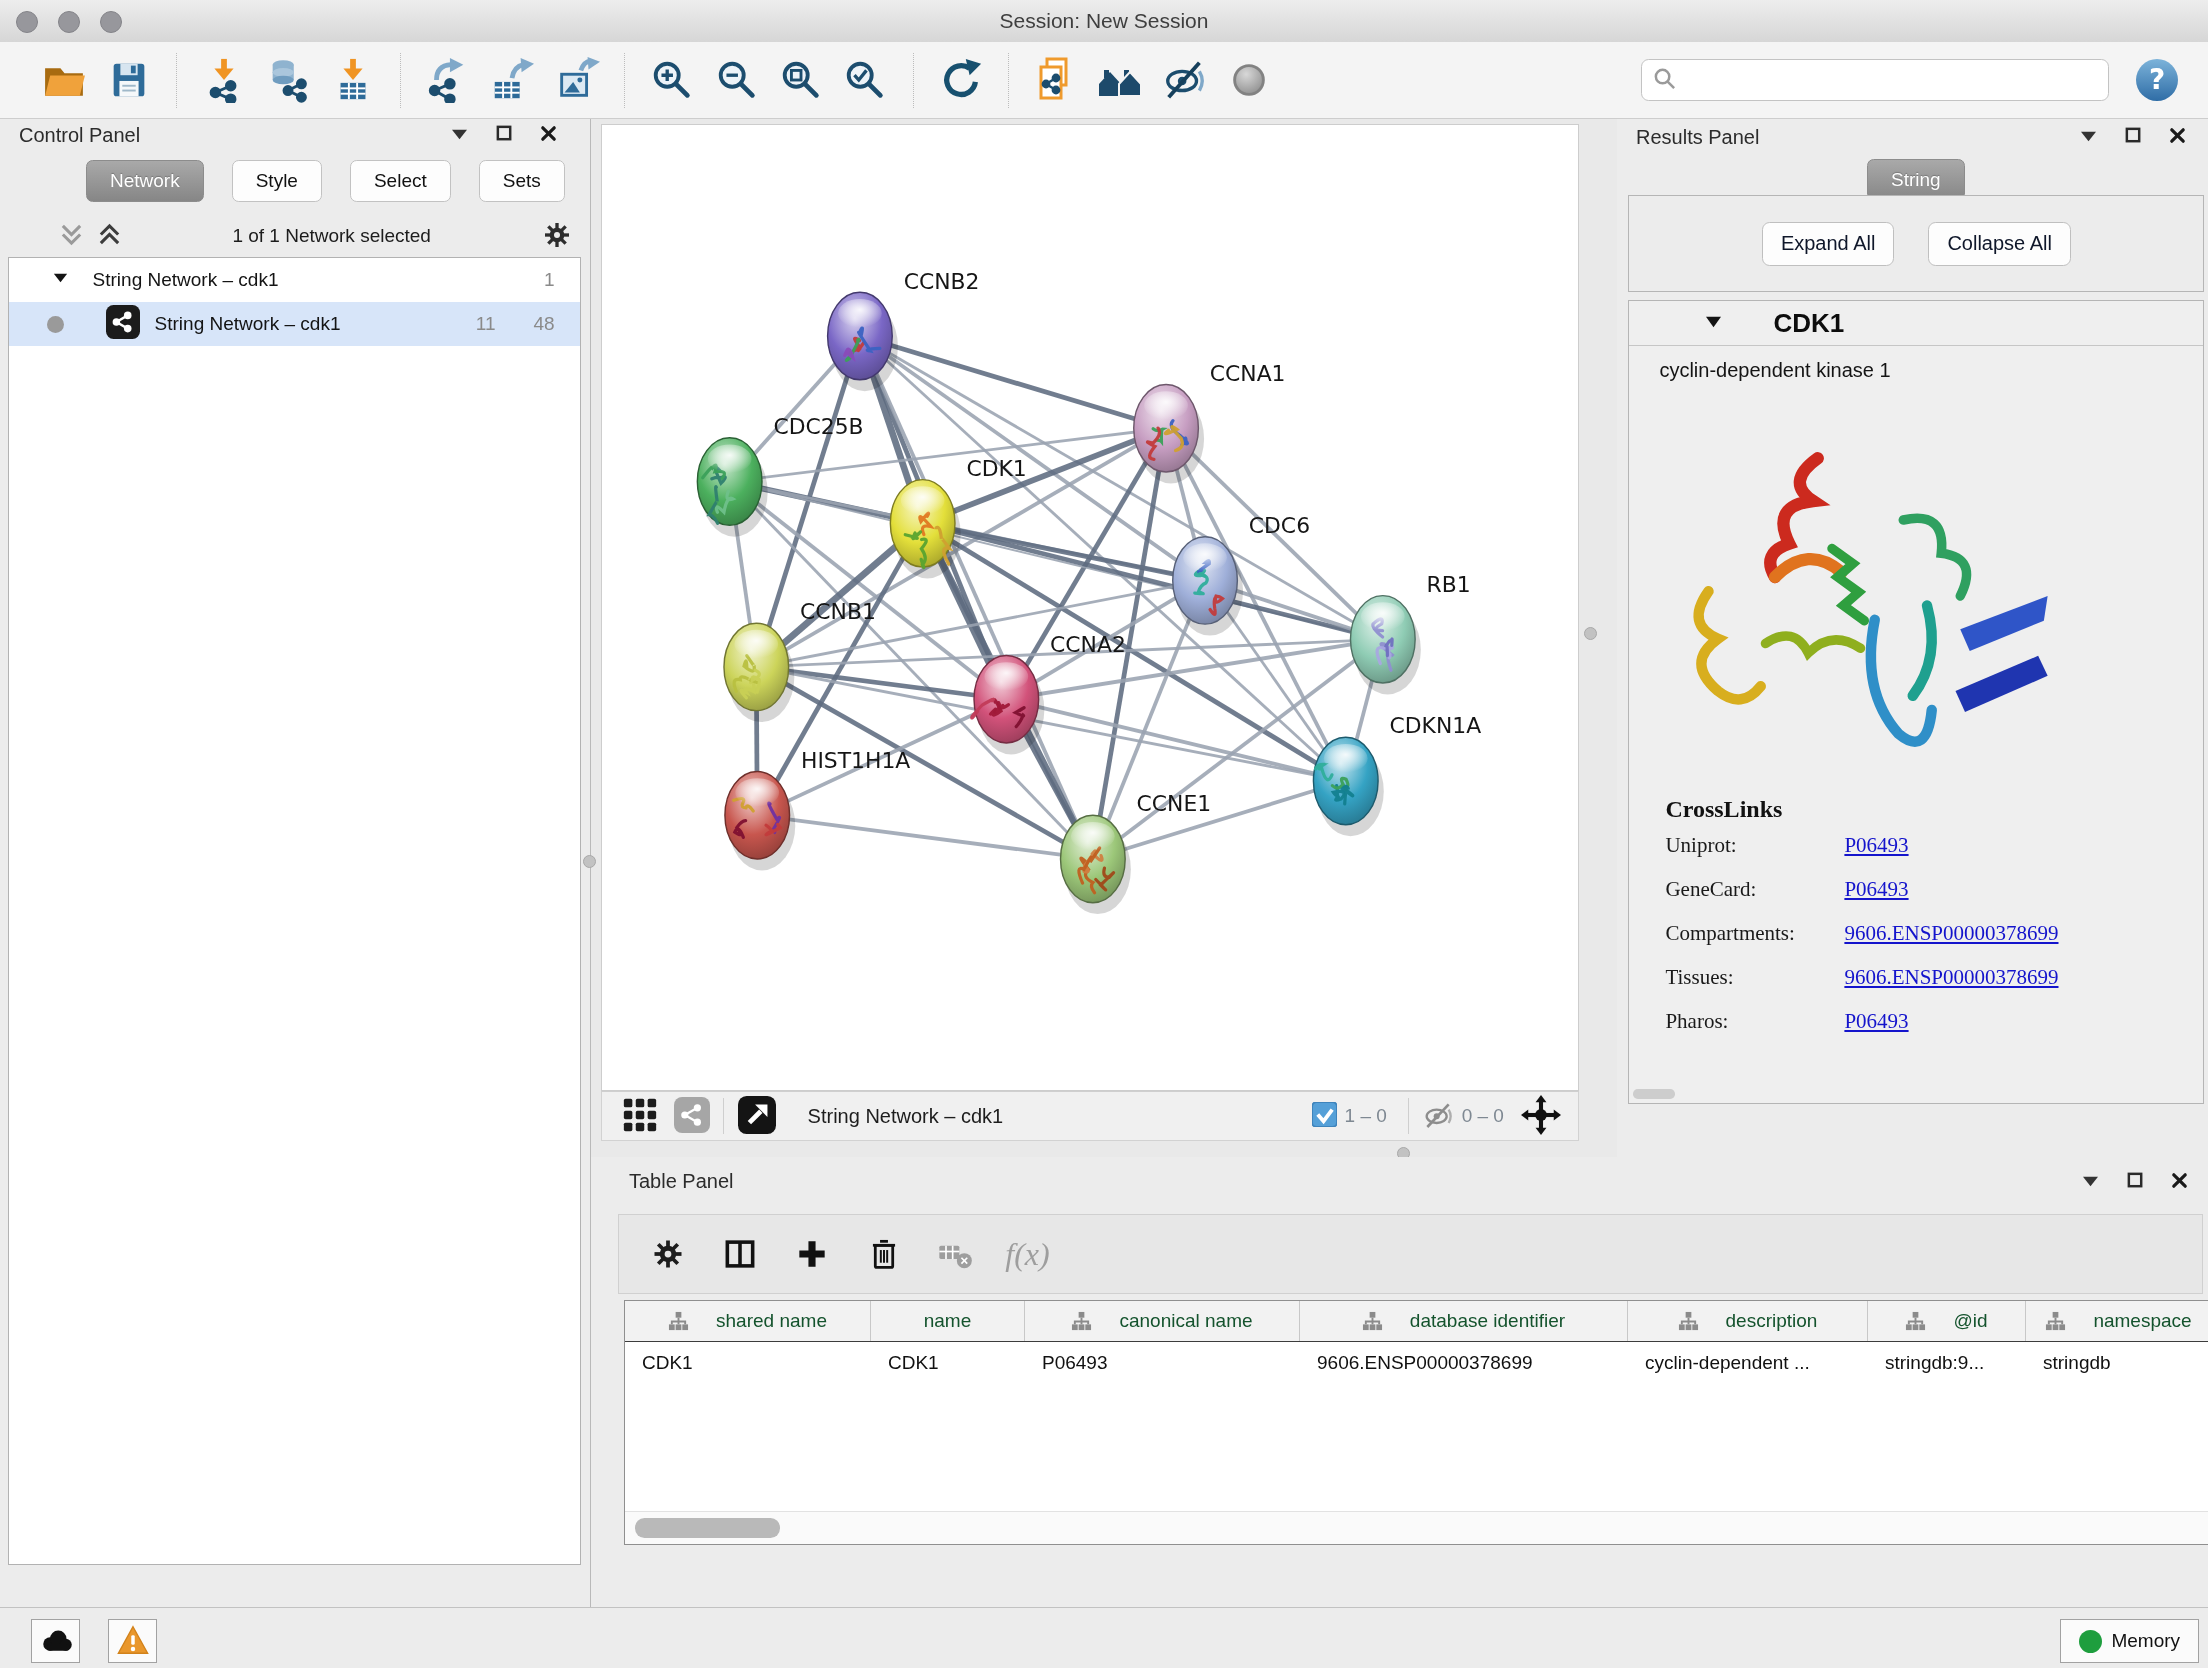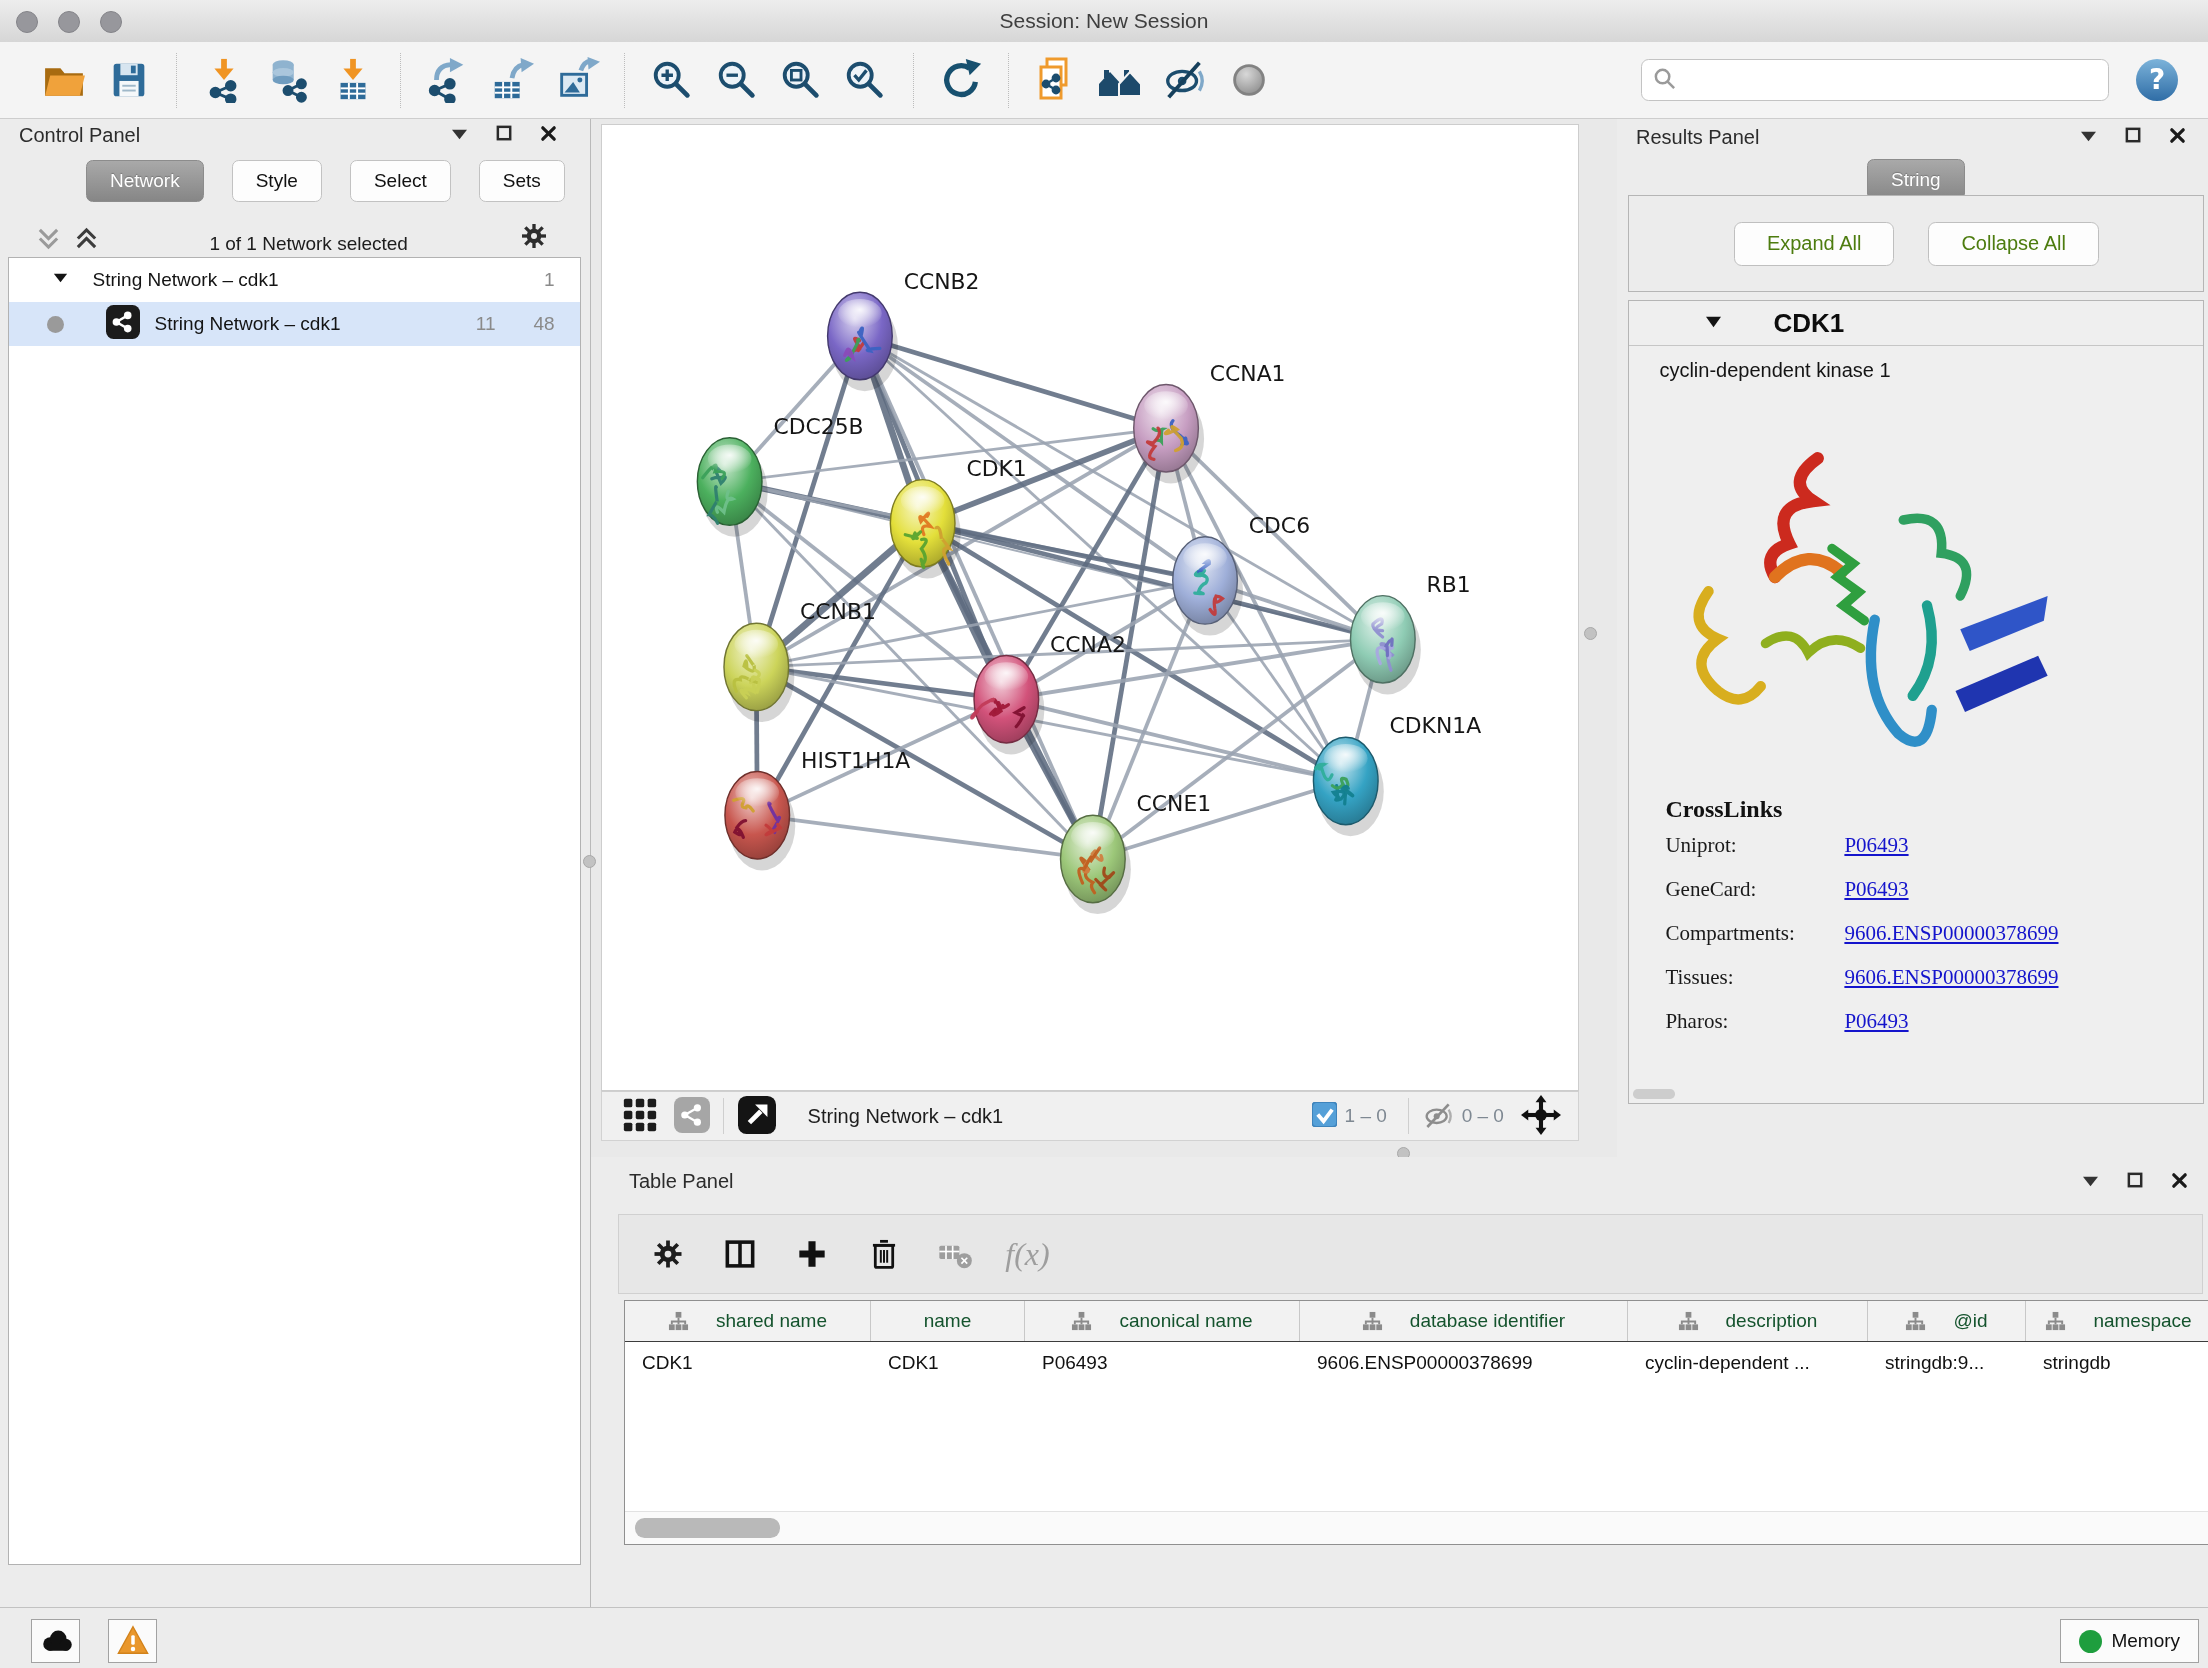--- a/index.html
+++ b/index.html
@@ -24,39 +24,39 @@
   
   .ptitle{font-size:20px;color:#2c2c2c;}
   .pctl{display:flex;gap:25px;align-items:center;}
   .tab{height:42px;border:1px solid #c2c2c2;background:#fdfdfd;color:#111;font-size:19px;
     display:flex;align-items:center;justify-content:center;border-radius:6.7px;padding:0 23px;box-sizing:border-box;}
   .tab.sel{background:linear-gradient(#a9a9a9,#868686);color:#fff;border-color:#8c8c8c;
     text-shadow:0 -1px 1px rgba(0,0,0,.25);}
   
   #cpanel{left:0;top:119px;width:590px;height:1488px;background:#ececec;border-right:1px solid #b9b9b9;}
   #cp-tabs{left:86px;top:41px;display:flex;gap:28px;}
-  #cp-status{left:0;top:98px;width:590px;height:38px;display:flex;align-items:flex-end;}
+  #cp-status{left:0;top:98px;width:590px;height:38px;display:flex;align-items:center;padding-left:23px;}
   #cp-list{left:7.6px;top:138px;width:573px;height:1308px;background:#fff;border:1px solid #b2b2b2;box-sizing:border-box;}
   .trow{height:44px;display:flex;align-items:center;font-size:19px;color:#141414;}
   .trow.sel{background:#d7e5f9;}
   .cnt{color:#8a8a8a;}
   
   #canvas{left:601px;top:124px;width:978px;height:967px;background:#fff;border:1px solid #cdcdcd;box-sizing:border-box;}
   #netfooter{left:601px;top:1091px;width:978px;height:50px;background:#f0f0f0;
     border:1px solid #d2d2d2;border-top:1px solid #cfcfcf;display:flex;align-items:center;box-sizing:border-box;}
   .nfsep{height:36px;border-left:1px solid #cfcfcf;margin:0 13.3px;}
   .nfstat{font-size:19px;color:#7e8892;margin:0 7.6px;}
   #nftitle{font-size:20px;color:#1d1d1d;margin-left:32px;}
   .dot-handle{width:11.4px;height:11.4px;border-radius:50%;background:#c2c2c2;border:1px solid #a8a8a8;}
   
   #rpanel{left:1617px;top:119px;width:592px;height:1038px;background:#ececec;}
   #rbox1{left:11.4px;top:76px;width:576px;height:97px;border:1px solid #b5b5b5;background:#ececec;
     display:flex;align-items:center;justify-content:center;gap:34px;box-sizing:border-box;}
   .rbtn{height:42px;background:#fdfdfd;border:1px solid #bfbfbf;border-radius:7.6px;font-size:20px;
-    display:flex;align-items:center;justify-content:center;padding:0 32px;color:#4d7c0f;}
+    display:flex;align-items:center;justify-content:center;padding:0 18px;color:#0f172a;}
   #rbox2{left:11.4px;top:181px;width:576px;height:804px;border:1px solid #b5b5b5;background:#efefef;box-sizing:border-box;}
   #cdk1-head{height:44px;display:flex;align-items:center;border-bottom:1px solid #c6c6c6;}
   #cdk1-desc{font-size:20px;color:#141414;padding:13.3px 0 0 30px;}
   .serif{font-family:"Liberation Serif","DejaVu Serif",serif;}
   #xlinks{padding-left:36px;}
   #xl-head{font-size:24px;font-weight:bold;color:#111;}
   .xlrow{display:flex;height:44px;align-items:center;font-size:21px;}
   .xlrow .lab{width:179px;color:#1a1a1a;}
   .xlrow .lnk{color:#1414cc;text-decoration:underline;}
   

